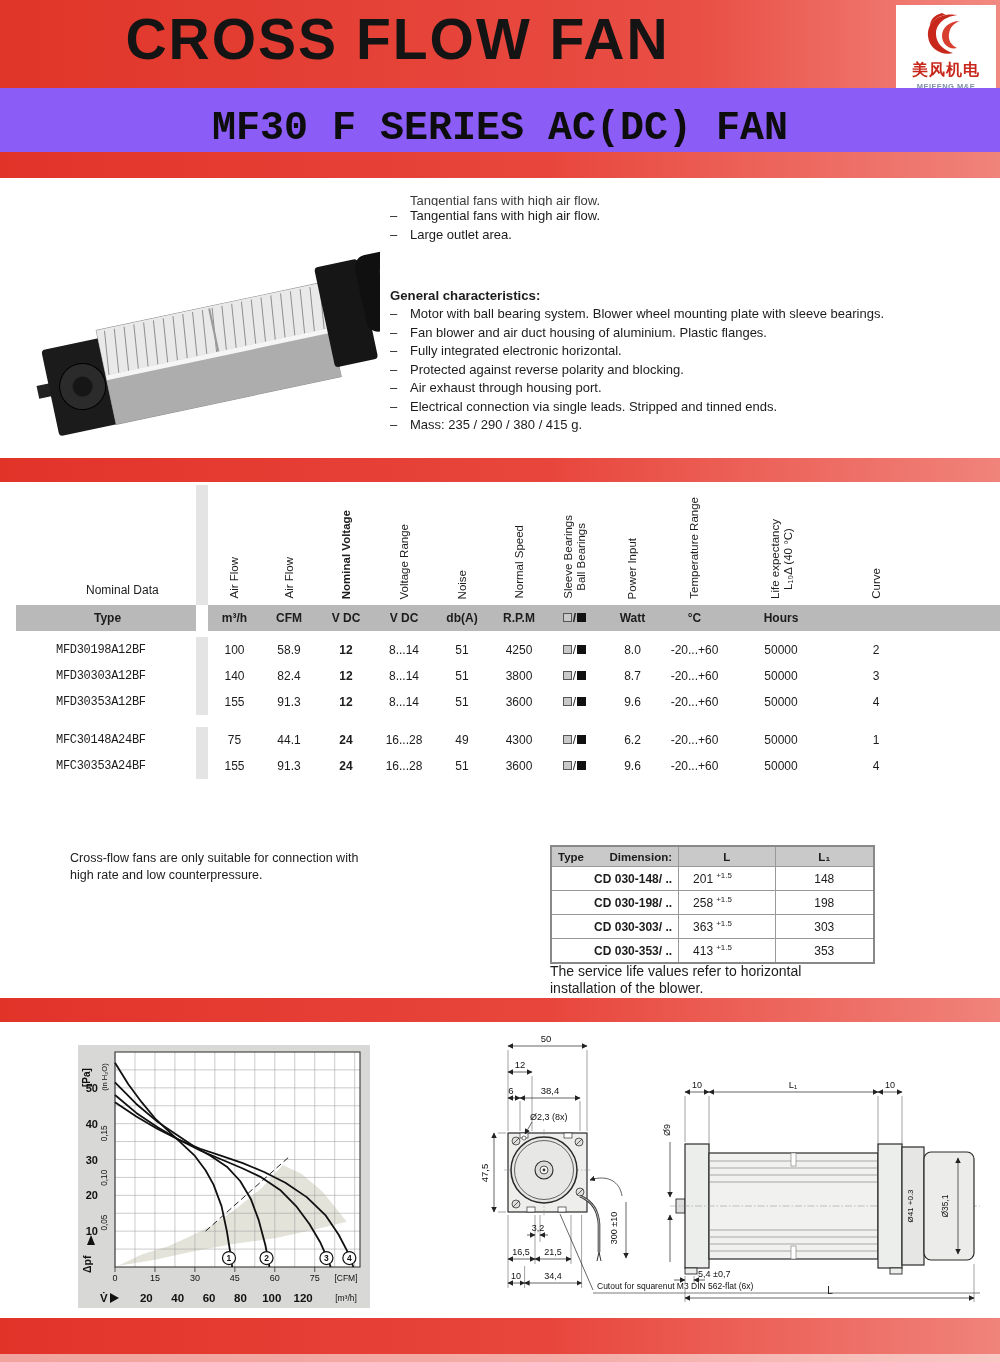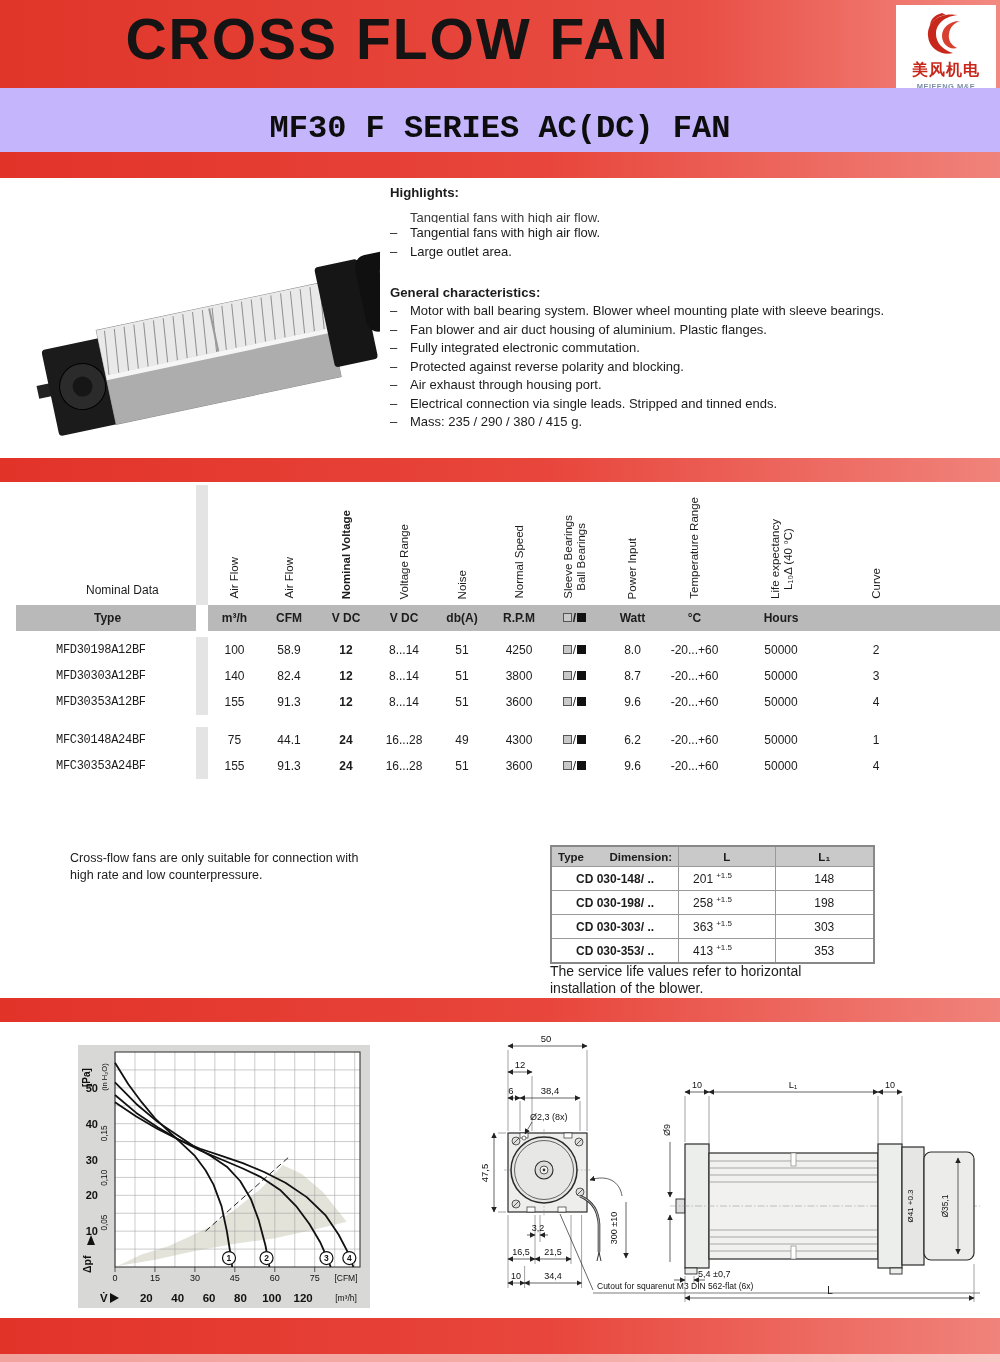--- a/index.html
+++ b/index.html
@@ -7,40 +7,40 @@
         font-family:"Liberation Sans",sans-serif;color:#1c1c1c;}
   
   .band-top{position:absolute;left:0;top:0;width:1000px;height:88px;
     background:linear-gradient(90deg,#e03529 0%,#e6443a 45%,#e94f45 70%,#f28a82 100%);}
   .main-title{position:absolute;left:0;right:205px;top:6px;text-align:center;
     font-size:57px;font-weight:bold;letter-spacing:2px;color:#141414;white-space:nowrap;}
   .logo{position:absolute;right:4px;top:5px;width:100px;height:96px;background:#fff;
     display:flex;flex-direction:column;align-items:center;padding-top:4px;box-sizing:border-box;}
   .logo-cn{font-size:16px;font-weight:bold;color:#c8281c;letter-spacing:1px;margin-top:1px;}
   .logo-en{font-size:7.5px;font-weight:bold;color:#7d8fa8;letter-spacing:.5px;margin-top:1px;}
-  .subtitle{position:absolute;left:0;right:0;top:88px;height:80px;background:#c4b5fd;
+  .subtitle{position:absolute;left:0;right:0;top:88px;height:80px;background:#8b5cf6;
     display:flex;align-items:center;justify-content:center;
-    font-family:"Liberation Mono",monospace;font-weight:bold;font-size:32px;color:#0d0d0d;}
+    font-family:"Liberation Mono",monospace;font-weight:bold;font-size:40px;color:#0d0d0d;}
   .red-bar{position:absolute;left:0;width:1000px;
     background:linear-gradient(90deg,#e23329 0%,#e8463c 55%,#f0837b 100%);}
   .bar1{top:152px;height:26px}
   .bar2{top:458px;height:24px}
   .bar3{top:998px;height:24px}
   .band-bottom{position:absolute;left:0;top:1318px;width:1000px;height:44px;
     background:linear-gradient(90deg,#e23329 0%,#e8463c 55%,#f0837b 100%);}
   .band-bottom .lite{position:absolute;left:0;bottom:0;width:100%;height:8px;background:rgba(255,255,255,.55);}
   
   #fanimg{position:absolute;left:30px;top:230px;}
   .intro-text{position:absolute;left:390px;top:184px;width:605px;font-size:13px;line-height:17px;}
   .ih{font-weight:bold;font-size:13.2px;}
   .ghost{margin:9px 0 0 20px;height:13px;overflow:hidden;color:#3a3a3a;line-height:16px;}
   ul.dashlist{list-style:none;margin:1px 0 0 0;padding:0;}
   ul.dashlist li{display:flex;line-height:18.5px;}
   ul.dashlist .dash{width:20px;flex:none;}
-  .gc{margin-top:23px;}
+  .gc{margin-top:43px;}
   
   .spec{position:absolute;left:0;top:485px;width:1000px;}
   .spec-table{border-collapse:collapse;table-layout:fixed;width:1000px;margin-left:16px;}
   .spec-table td,.spec-table th{padding:0;font-size:12px;text-align:center;vertical-align:middle;overflow:hidden;}
   col.c-stripe{background:#e4e4e4;}
   #rot-row th{height:112px;vertical-align:bottom;font-weight:normal;padding-bottom:6px;}
   .vert{writing-mode:vertical-rl;transform:rotate(180deg);margin:0 auto;font-size:11.5px;
         line-height:12.5px;white-space:nowrap;}
   .vert.b{font-weight:bold;}
   .vert span{display:block;}
@@ -58,21 +58,21 @@
        vertical-align:middle;margin:0 1px 2px 0;}
   .sqf{display:inline-block;width:7px;height:7px;background:#111;border:1px solid #111;
        vertical-align:middle;margin:0 0 2px 1px;}
   .spec-note{position:absolute;left:70px;top:850px;width:310px;font-size:12.5px;line-height:17px;}
   
   .dim-wrap{position:absolute;left:550px;top:845px;}
   .dim-table{border-collapse:collapse;width:325px;border:2px solid #888;}
   .dim-table th,.dim-table td{border:1.5px solid #999;font-size:12px;padding:0 6px;height:23px;}
   .dim-table th{background:#c9c9c9;height:19px;font-size:11.5px;text-align:left;}
   .h1-in{display:flex;justify-content:space-between;align-items:center;}
-  .dt{font-weight:bold;text-align:center;font-size:12.5px;}
+  .dt{font-weight:bold;text-align:right;font-size:12.5px;}
   .dl{text-align:left;padding-left:14px !important;font-size:13px;}
   .dl sup{font-size:8px;margin-left:3px;}
   .d1{text-align:center;font-size:13px;}
   .dim-note{position:absolute;left:550px;top:963px;width:270px;font-size:14px;line-height:17px;}
   
   .chart-panel{position:absolute;left:78px;top:1045px;width:292px;height:263px;background:#d8d8d6;}
   #drawing{position:absolute;left:480px;top:1030px;}
   svg text{font-family:"Liberation Sans",sans-serif;fill:#111;}
   .dim{stroke:#222;stroke-width:.7;fill:none;}
   .ext{stroke:#555;stroke-width:.55;fill:none;}
@@ -138,21 +138,20 @@
       <rect x="296" y="62" width="44" height="102" rx="4" fill="#161616"></rect>
       <rect x="336" y="60" width="54" height="78" rx="12" fill="#101010"></rect>
       <ellipse cx="388" cy="99" rx="10" ry="37" fill="#000"></ellipse>
       <circle cx="362" cy="80" r="3" fill="#2e2e2e"></circle>
       <circle cx="374" cy="92" r="3" fill="#2e2e2e"></circle>
       <circle cx="362" cy="112" r="3" fill="#2e2e2e"></circle>
     </g>
   </svg>
 
   <div class="intro-text">
-    <div class="ih">Highlights:</div>
     <div class="ghost">Tangential fans with high air flow.</div>
     <ul class="dashlist" id="hl-list">
         <li>
           <span class="dash">–</span>
           <span>Tangential fans with high air flow.</span>
         </li>
         <li>
           <span class="dash">–</span>
           <span>Large outlet area.</span>
         </li>
@@ -162,21 +161,21 @@
         <li>
           <span class="dash">–</span>
           <span>Motor with ball bearing system. Blower wheel mounting plate with sleeve bearings.</span>
         </li>
         <li>
           <span class="dash">–</span>
           <span>Fan blower and air duct housing of aluminium. Plastic flanges.</span>
         </li>
         <li>
           <span class="dash">–</span>
-          <span>Fully integrated electronic commutation.</span>
+          <span>Fully integrated electronic horizontal.</span>
         </li>
         <li>
           <span class="dash">–</span>
           <span>Protected against reverse polarity and blocking.</span>
         </li>
         <li>
           <span class="dash">–</span>
           <span>Air exhaust through housing port.</span>
         </li>
         <li>

